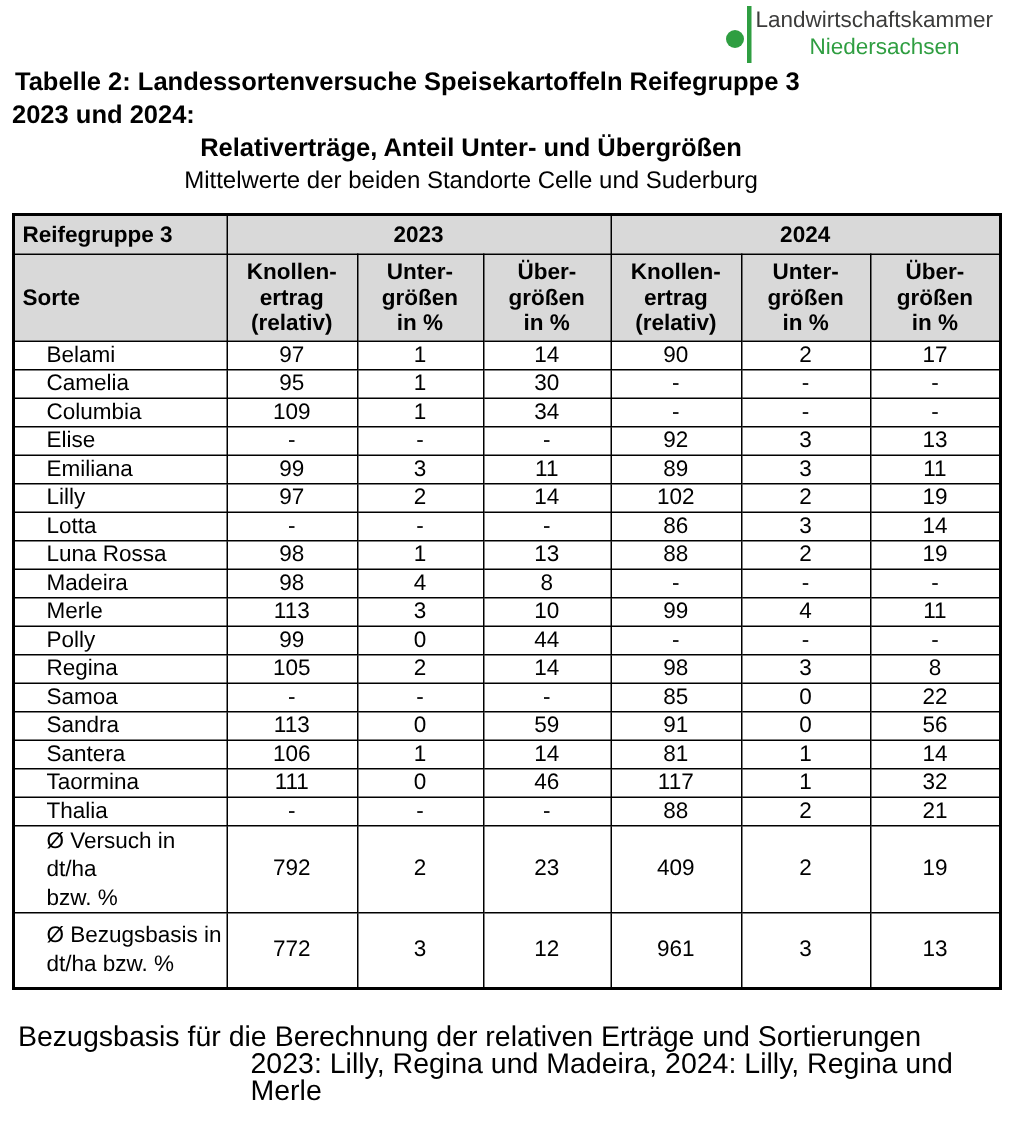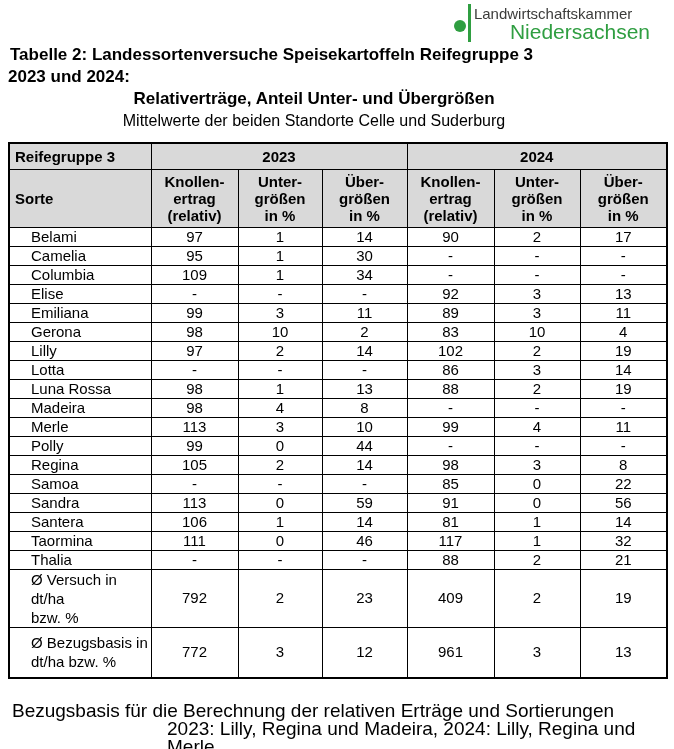--- a/index.html
+++ b/index.html
@@ -13,36 +13,36 @@
   body {
     width: 674px; height: 749px;
     background: #ffffff;
     font-family: "Liberation Sans", sans-serif;
     color: #000;
   }
   .page { position: relative; width: 674px; height: 749px; overflow: hidden; }
 
   
   .logo {
-    position: absolute; top: 4px; right: 24px;
+    position: absolute; top: 4px; right: 12px;
     display: flex; align-items: center;
   }
   .logo-dot {
     width: 12px; height: 12px; border-radius: 50%;
     background: var(--green);
     margin-right: 2px; margin-top: 6px;
   }
   .logo-bar {
     width: 3px; height: 38px;
     background: var(--green);
     margin-right: 3px;
   }
   .logo-text { display: flex; flex-direction: column; }
   .logo-line1 { font-size: 15px; color: var(--dark); line-height: 17px; }
-  .logo-line2 { font-size: 21px; color: var(--green); line-height: 21px; margin-top: -1px; margin-left: 36px; }
+  .logo-line2 { font-size: 15px; color: var(--green); line-height: 21px; margin-top: -1px; margin-left: 36px; }
 
   
   .titles { margin: 44px 0 0 8px; width: 612px; }
   .titles div { line-height: 22px; }
   .t1 { font-weight: bold; font-size: 17px; text-align: left; padding-left: 2px; }
   .t2 { font-weight: bold; font-size: 17px; text-align: left; }
   .t3 { font-weight: bold; font-size: 17px; text-align: center; }
   .t4 { font-weight: normal; font-size: 16px; text-align: center; }
 
   
@@ -178,29 +178,20 @@
         <tr>
           <td class="name">Emiliana</td>
           <td class="val">99</td>
           <td class="val">3</td>
           <td class="val">11</td>
           <td class="val">89</td>
           <td class="val">3</td>
           <td class="val">11</td>
         </tr>
         <tr>
-          <td class="name">Gerona</td>
-          <td class="val">98</td>
-          <td class="val">10</td>
-          <td class="val">2</td>
-          <td class="val">83</td>
-          <td class="val">10</td>
-          <td class="val">4</td>
-        </tr>
-        <tr>
           <td class="name">Lilly</td>
           <td class="val">97</td>
           <td class="val">2</td>
           <td class="val">14</td>
           <td class="val">102</td>
           <td class="val">2</td>
           <td class="val">19</td>
         </tr>
         <tr>
           <td class="name">Lotta</td>

